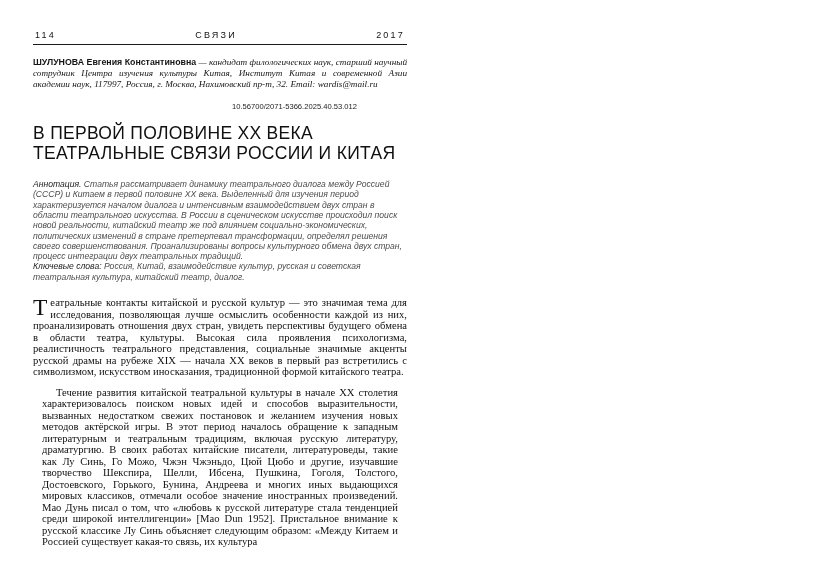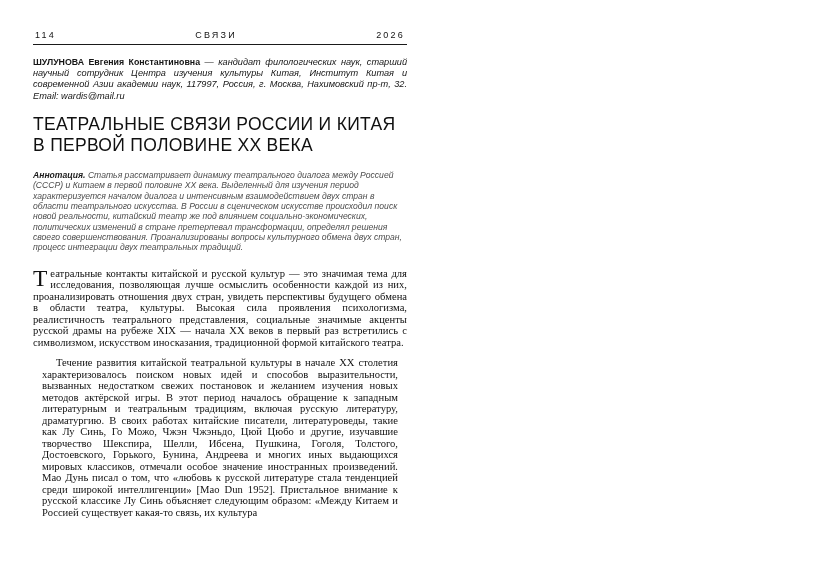--- a/index.html
+++ b/index.html
@@ -37,21 +37,21 @@
     color: #151515;
     text-align: justify;
   }
   .author-name {
     font-family: "Liberation Sans", sans-serif;
     font-weight: 700;
     font-size: 8.8px;
     margin-top: 7px;
   }
   .author-rest {
-    font-family: Liberation Sans, sans-serif;
+    font-family: Liberation Serif, serif;
     font-style: italic;
   }
   
   .doi {
     margin-top: 11px;
     font-family: "Liberation Sans", sans-serif;
     font-size: 7.6px;
     color: #222;
     text-align: right;
     padding-right: 50px;
@@ -70,21 +70,21 @@
   .abstract-block {
     margin-top: 15px;
     font-family: "Liberation Sans", sans-serif;
     font-style: italic;
     font-size: 8.6px;
     line-height: 1.2;
     color: #4d4d4d;
     width: 370px;
   }
   .abstract-block .label {
-    font-weight: 700;
+    font-weight: 400;
     color: #1c1c1c;
   }
   .keywords-line { margin-top: 0; }
   
   .body-text {
     margin-top: 15px;
     font-family: "Liberation Serif", serif;
     font-size: 10.6px;
     line-height: 11.5px;
     color: #111;
@@ -105,35 +105,37 @@
 </style>
 </head>
 <body>
 
 <div class="page">
   <div class="column">
 
     <div class="running-head">
       <span>114</span>
       <span>СВЯЗИ</span>
-      <span>2026</span>
+      <span>2017</span>
     </div>
 
     <div class="author-block">
       <span class="author-name">ШУЛУНОВА Евгения Константиновна</span><span class="author-rest"> — кандидат филологических наук, старший научный сотрудник Центра изучения культуры Китая, Институт Китая и современной Азии академии наук, 117997, Россия, г. Москва, Нахимовский пр-т, 32. Email: wardis@mail.ru</span>
     </div>
 
+    <div class="doi">10.56700/2071-5366.2025.40.53.012</div>
 
     <div class="article-title">
+      <div>В ПЕРВОЙ ПОЛОВИНЕ XX ВЕКА</div>
       <div>ТЕАТРАЛЬНЫЕ СВЯЗИ РОССИИ И КИТАЯ</div>
-      <div>В ПЕРВОЙ ПОЛОВИНЕ XX ВЕКА</div>
     </div>
 
     <div class="abstract-block">
       <div><span class="label">Аннотация.</span><span> Статья рассматривает динамику театрального диалога между Россией (СССР) и Китаем в первой половине XX века. Выделенный для изучения период характеризуется началом диалога и интенсивным взаимодействием двух стран в области театрального искусства. В России в сценическом искусстве происходил поиск новой реальности, китайский театр же под влиянием социально-экономических, политических изменений в стране претерпевал трансформации, определял решения своего совершенствования. Проанализированы вопросы культурного обмена двух стран, процесс интеграции двух театральных традиций.</span></div>
+      <div class="keywords-line"><span class="label">Ключевые слова:</span><span> Россия, Китай, взаимодействие культур, русская и советская театральная культура, китайский театр, диалог.</span></div>
     </div>
 
     <div class="body-text">
       <p class="para-1"><span class="drop-cap">Т</span><span>еатральные контакты китайской и русской культур — это значимая тема для исследования, позволяющая лучше осмыслить особенности каждой из них, проанализировать отношения двух стран, увидеть перспективы будущего обмена в области театра, культуры. Высокая сила проявления психологизма, реалистичность театрального представления, социальные значимые акценты русской драмы на рубеже XIX — начала XX веков в первый раз встретились с символизмом, искусством иносказания, традиционной формой китайского театра.</span></p>
       <p class="para-2">Течение развития китайской театральной культуры в начале XX столетия характеризовалось поиском новых идей и способов выразительности, вызванных недостатком свежих постановок и желанием изучения новых методов актёрской игры. В этот период началось обращение к западным литературным и театральным традициям, включая русскую литературу, драматургию. В своих работах китайские писатели, литературоведы, такие как Лу Синь, Го Можо, Чжэн Чжэньдо, Цюй Цюбо и другие, изучавшие творчество Шекспира, Шелли, Ибсена, Пушкина, Гоголя, Толстого, Достоевского, Горького, Бунина, Андреева и многих иных выдающихся мировых классиков, отмечали особое значение иностранных произведений. Мао Дунь писал о том, что «любовь к русской литературе стала тенденцией среди широкой интеллигенции» [Mao Dun 1952]. Пристальное внимание к русской классике Лу Синь объясняет следующим образом: «Между Китаем и Россией существует какая-то связь, их культура</p>
     </div>
 
   </div>
 </div>
 

